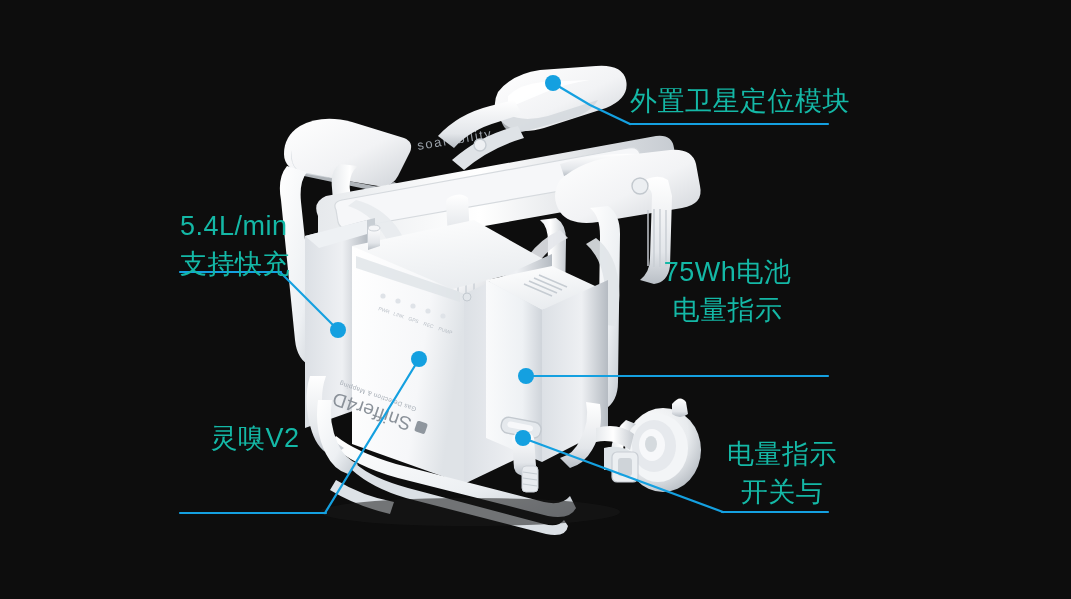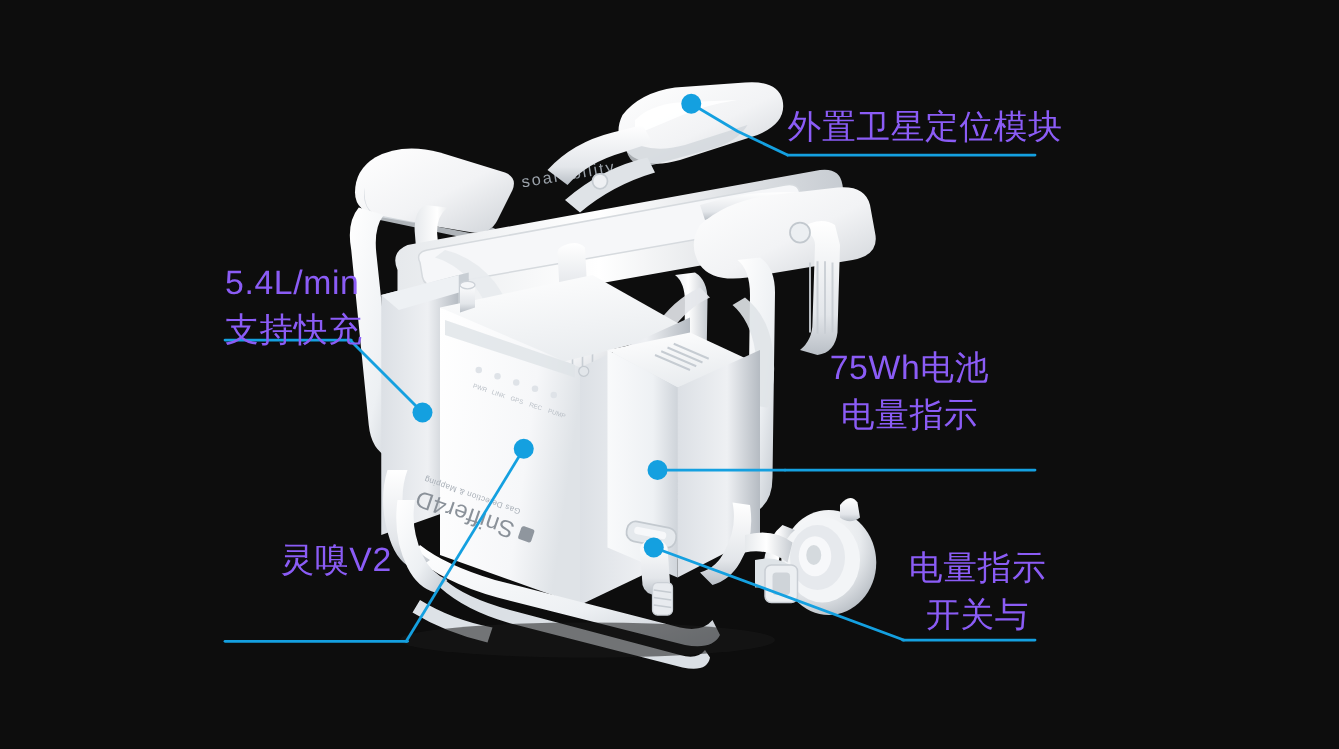--- a/index.html
+++ b/index.html
@@ -19,21 +19,21 @@
   
   #product {
     position: absolute;
     left: 0; top: 0;
     width: 1071px; height: 599px;
   }
 
   
   .callout {
     position: absolute;
-    color: #8b5cf6;
+    color: #14b8a6;
     font-size: 27px;
     line-height: 38px;
     letter-spacing: 0.5px;
     white-space: nowrap;
     font-weight: 400;
   }
   .callout.left  { text-align: left; }
   .callout.center{ text-align: center; }
   .callout .line-txt { display: block; }
 
@@ -272,26 +272,26 @@
 
   <div class="callout left" style="left:630px; top:82px;">
     <span class="line-txt">外置卫星定位模块</span>
   </div>
 
   <div class="callout left" style="left:180px; top:207px;">
     <span class="line-txt">5.4L/min</span>
     <span class="line-txt">支持快充</span>
   </div>
 
-  <div class="callout center" style="left:625px; top:275px; width:205px;">
+  <div class="callout center" style="left:625px; top:253px; width:205px;">
     <span class="line-txt">75Wh电池</span>
     <span class="line-txt">电量指示</span>
   </div>
 
-  <div class="callout center" style="left:170px; top:429px; width:170px;margin-left:14px;">
+  <div class="callout center" style="left:170px; top:419px; width:170px;">
     <span class="line-txt">灵嗅V2</span>
   </div>
 
   <div class="callout center" style="left:712px; top:435px; width:140px;">
     <span class="line-txt">电量指示</span>
     <span class="line-txt">开关与</span>
   </div>
 
 </div>
 

